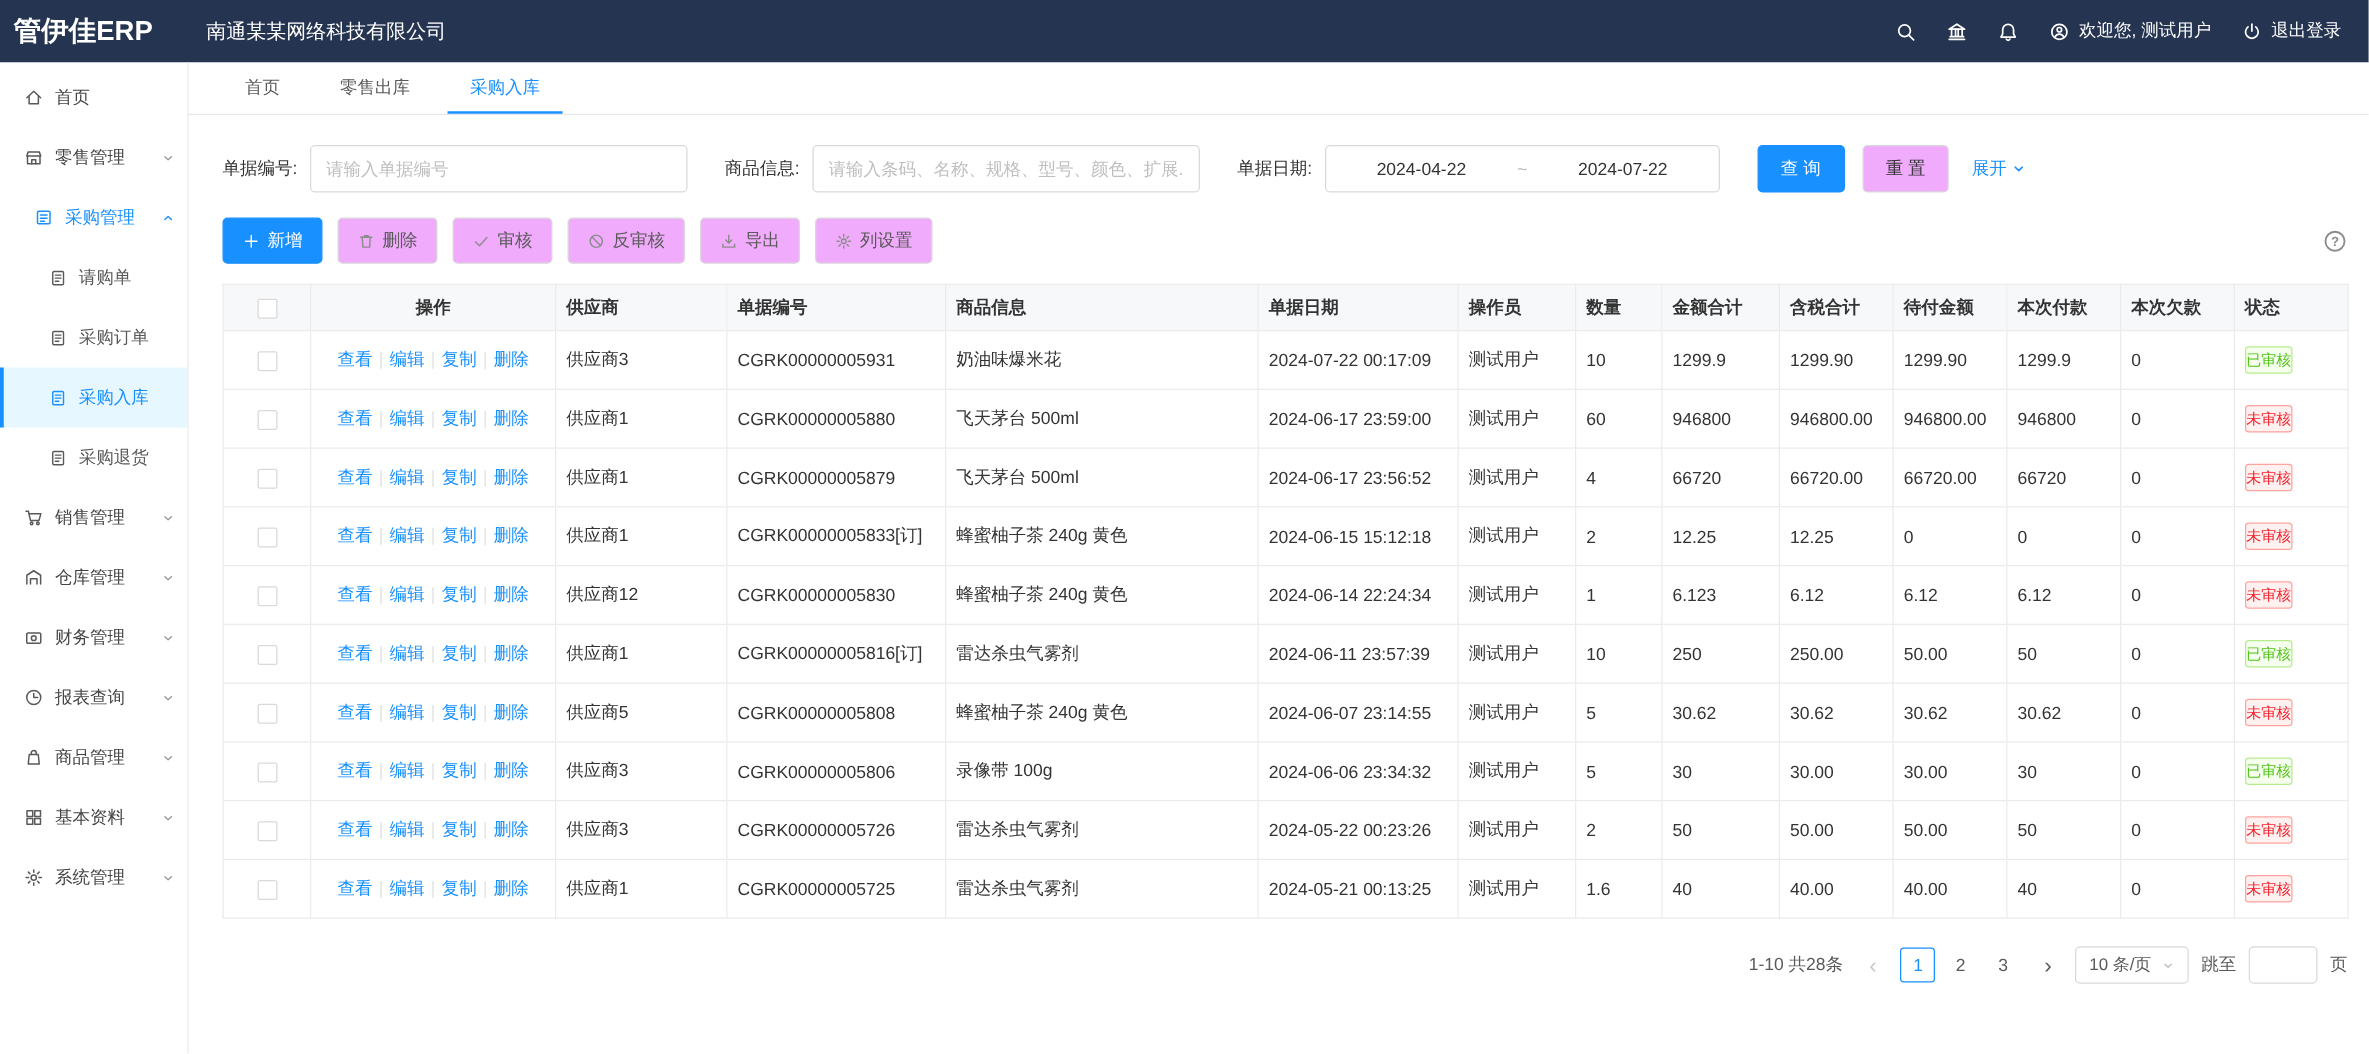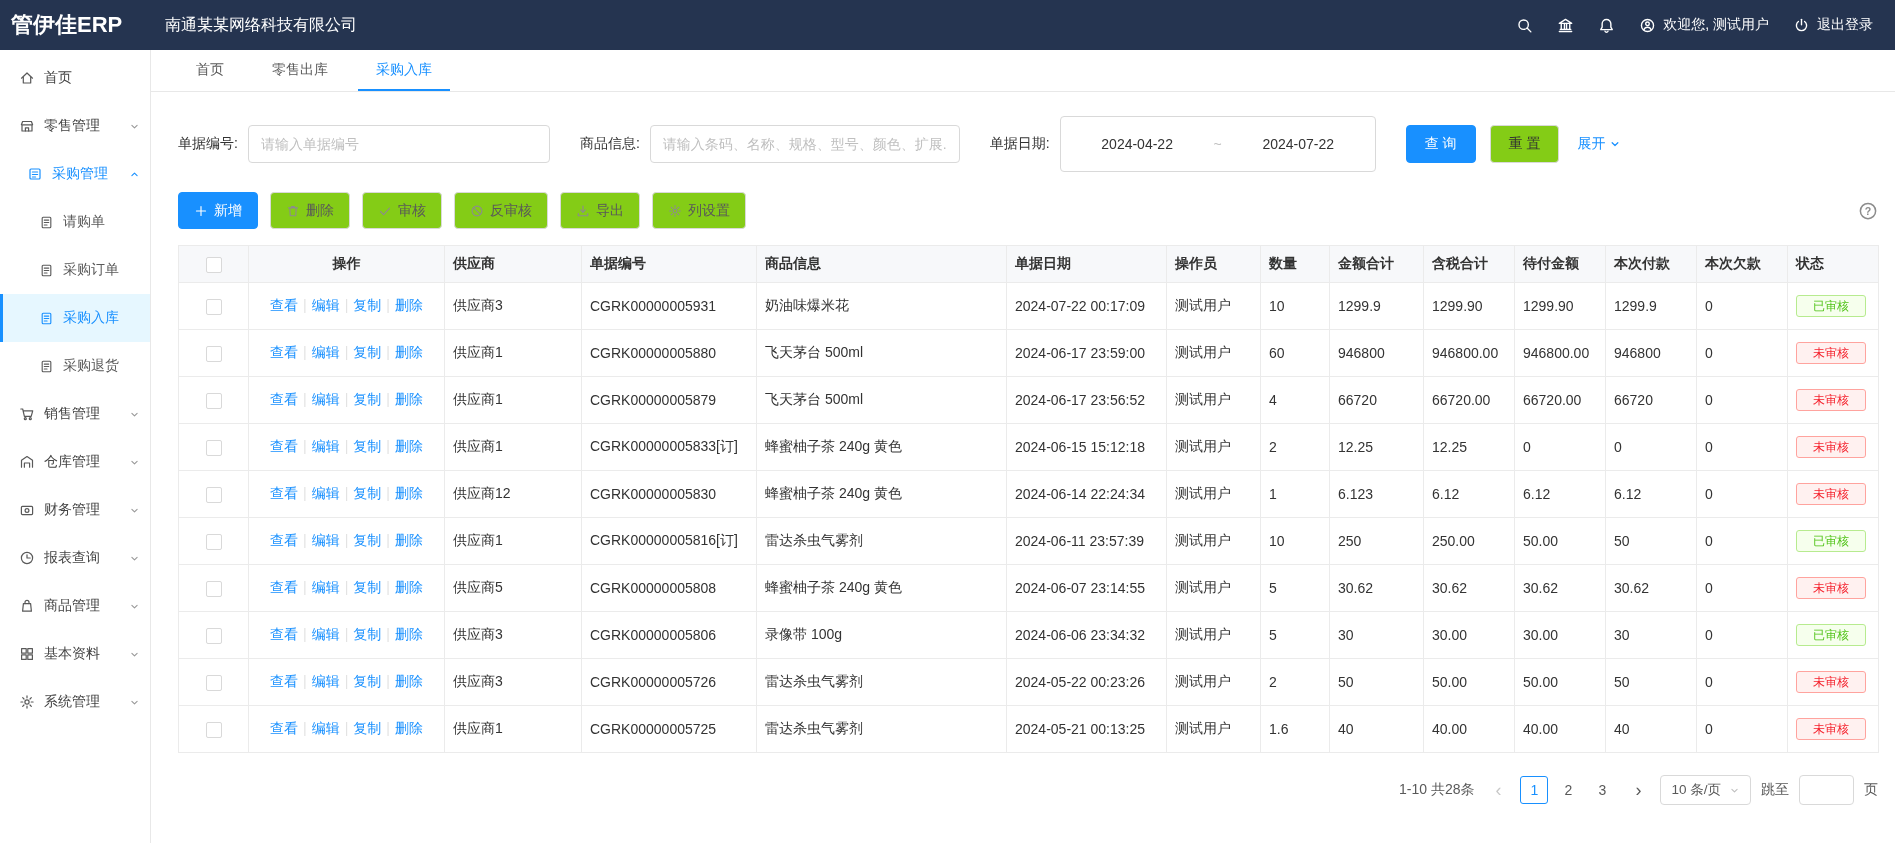--- a/index.html
+++ b/index.html
@@ -35,24 +35,24 @@
 .tab.active{color:#1890ff;border-bottom-color:#1890ff;}
 .page{flex:1;padding:24px 0 0 27px;overflow:hidden;}
 .container{width:1700px;}
 .filter-row{display:flex;align-items:center;}
 .fgroup{display:flex;align-items:center;margin-right:30px;}
 .fgroup label{margin-right:10px;font-size:14px;color:#333;white-space:nowrap;}
 .inp{height:38px;border:1px solid #d9d9d9;border-radius:4px;padding:0 12px;font-size:14px;font-family:inherit;color:#333;outline:none;background:#fff;}
 .inp::placeholder{color:#bfbfbf;}
 .w302{width:302px;}
 .w310{width:310px;}
-.date-range{width:316px;height:56px;border:1px solid #d9d9d9;border-radius:4px;display:flex;align-items:center;cursor:pointer;background:#fff;}
+.date-range{width:316px;height:38px;border:1px solid #d9d9d9;border-radius:4px;display:flex;align-items:center;cursor:pointer;background:#fff;}
 .dval{flex:1;text-align:center;font-size:14px;color:#333;}
 .tilde{color:#bfbfbf;}
-.btn{height:38px;display:inline-flex;align-items:center;gap:6px;padding:0 18px;border:1px solid #d9d9d9;border-radius:4px;background:#84cc16;color:#333;font-size:14px;font-family:inherit;cursor:pointer;white-space:nowrap;}
+.btn{height:38px;display:inline-flex;align-items:center;gap:6px;padding:0 18px;border:1px solid #d9d9d9;border-radius:4px;background:#f0abfc;color:#333;font-size:14px;font-family:inherit;cursor:pointer;white-space:nowrap;}
 .btn.primary{background:#1890ff;border-color:#1890ff;color:#fff;}
 .btn-reset{margin-left:14px;}
 .expand-link{display:inline-flex;align-items:center;gap:4px;margin-left:18px;color:#1890ff;font-size:14px;cursor:pointer;}
 .expand-link .icon svg{width:12px;height:12px;stroke-width:1.6px;}
 .toolbar{margin-top:20px;display:flex;align-items:center;}
 .toolbar-buttons{display:inline-flex;gap:12px;}
 .toolbar .btn{height:37px;padding:0 15px;color:#595959;}
 .toolbar .btn .icon{color:#8c8c8c;}
 .toolbar .btn .icon svg{width:14px;height:14px;stroke-width:1.3px;}
 .toolbar .btn.primary{color:#fff;}
@@ -63,21 +63,21 @@
 table{width:1700px;table-layout:fixed;border-collapse:collapse;}
 th,td{border:1px solid #ebebeb;white-space:nowrap;overflow:hidden;}
 thead th{height:37px;background:#f7f8fa;font-weight:bold;font-size:14px;color:#333;text-align:left;padding:0 8px;}
 thead th.center{text-align:center;font-family:Liberation Serif, serif;}
 tbody td{height:47px;font-size:14px;color:#333;padding:0 8px;background:#fff;}
 .cb-cell{text-align:center;padding:0;}
 .checkbox{display:inline-block;width:16px;height:16px;border:1px solid #d9d9d9;border-radius:2px;background:#fff;vertical-align:middle;cursor:pointer;}
 .op-cell{text-align:center;padding:0 4px;}
 .op-link{color:#1890ff;cursor:pointer;font-size:14px;text-decoration:none;}
 .op-sep{color:#e3e3e3;margin:0 5px;}
-.tag{display:inline-block;font-size:12px;line-height:20px;padding:0 16px;border-radius:3px;}
+.tag{display:inline-block;font-size:12px;line-height:20px;padding:0 0;border-radius:3px;}
 .tag.approved{color:#52c41a;background:#f6ffed;border:1px solid #b7eb8f;}
 .tag.pending{color:#f5222d;background:#fff1f0;border:1px solid #ffa39e;}
 .pagination{width:1700px;margin-top:22px;display:flex;align-items:center;justify-content:flex-end;gap:10px;color:#595959;font-size:14px;}
 .total{margin-right:2px;}
 .pg-btn{min-width:24px;height:28px;display:inline-flex;align-items:center;justify-content:center;font-size:18px;color:#595959;cursor:pointer;}
 .pg-btn.disabled{color:#c8c8c8;}
 .pages{display:inline-flex;gap:6px;}
 .pg-num{min-width:28px;height:28px;display:inline-flex;align-items:center;justify-content:center;border-radius:3px;border:1px solid transparent;cursor:pointer;color:#595959;}
 .pg-num.active{border-color:#1890ff;color:#1890ff;}
 .page-size{height:30px;display:inline-flex;align-items:center;gap:8px;border:1px solid #d9d9d9;border-radius:4px;padding:0 10px;cursor:pointer;font-size:13.5px;color:#595959;background:#fff;}

